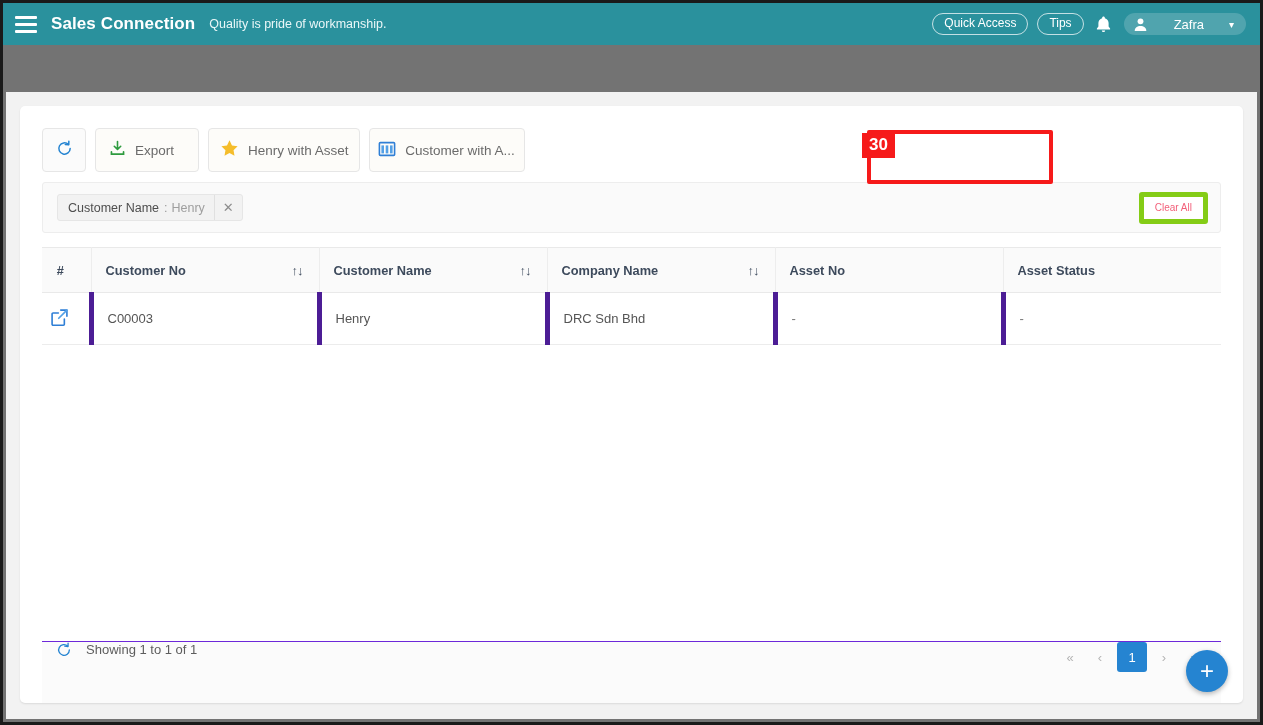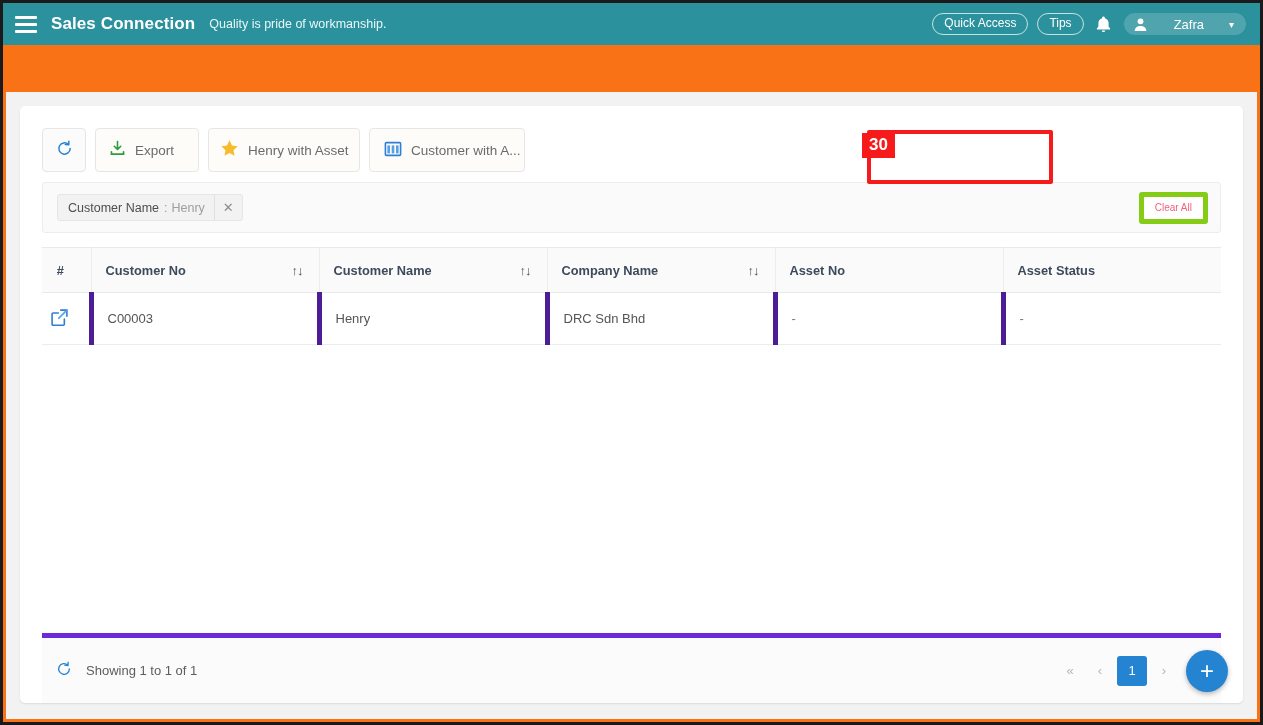--- a/index.html
+++ b/index.html
@@ -6,21 +6,21 @@
   html, body {
     width: 1263px; height: 725px;
     font-family: "Liberation Sans", sans-serif;
     background: #ffffff;
     overflow: hidden;
   }
   #frame {
     position: relative;
     width: 1263px; height: 725px;
     border: 3px solid #1a1a1a;
-    background: #f97316;
+    background: #737373;
     overflow: hidden;
   }
 
   
   .topnav {
     height: 42px;
     background: #2a919d;
     display: flex; align-items: center;
     padding: 0 14px 0 12px;
     color: #ffffff;
@@ -115,21 +115,21 @@
     background: #fdfcf9;
     display: flex; align-items: center; justify-content: center;
     gap: 9px;
     padding: 0 15px;
     font-size: 13.5px; color: #6b6b6b;
     cursor: pointer; white-space: nowrap;
   }
   .tbtn.icon-only { width: 44px; padding: 0; background: #fbfbfb; }
   #btn-export { width: 104px; justify-content: flex-start; padding-left: 13px; overflow: hidden; }
   #btn-henry  { width: 152px; justify-content: space-between; padding-left: 11px; }
-  #btn-custwa { width: 156px; justify-content: flex-start; padding-left: 14px; overflow: hidden; gap: 9px; }
+  #btn-custwa { width: 156px; justify-content: center; padding-left: 14px; overflow: hidden; gap: 9px; }
 
   
   .hl-box {
     position: absolute;
     left: 864px; top: 127px;
     width: 186px; height: 54px;
     border: 4px solid #f61a1a;
     border-radius: 2px;
     pointer-events: none;
     z-index: 30;
@@ -215,23 +215,23 @@
   .col-cno  { width: 228px; }
   .col-cnm  { width: 228px; }
   .col-com  { width: 228px; }
   .col-ano  { width: 228px; }
   .open-ic { display: inline-flex; cursor: pointer; }
   .dash { color: #777; }
 
   
   .footer {
     margin: 0 22px;
-    border-top: 5px solid #6d28d9;
-    height: 70px;
-    display: flex; align-items: center;
+    border-top: 1px solid #6d28d9;
+    height: 62px;
+    display: flex; align-items: flex-start;
     background: #fbfbfb;
     padding: 0 14px 0 14px;
   }
   .footer .showing { font-size: 13px; color: #5d5d5d; margin-left: 14px; }
   .pager { margin-left: auto; display: flex; align-items: center; gap: 4px; }
   .pg {
     min-width: 26px; height: 26px;
     display: flex; align-items: center; justify-content: center;
     font-size: 13px; color: #b5b5b5; cursor: pointer;
     border-radius: 3px; padding: 0 7px;

